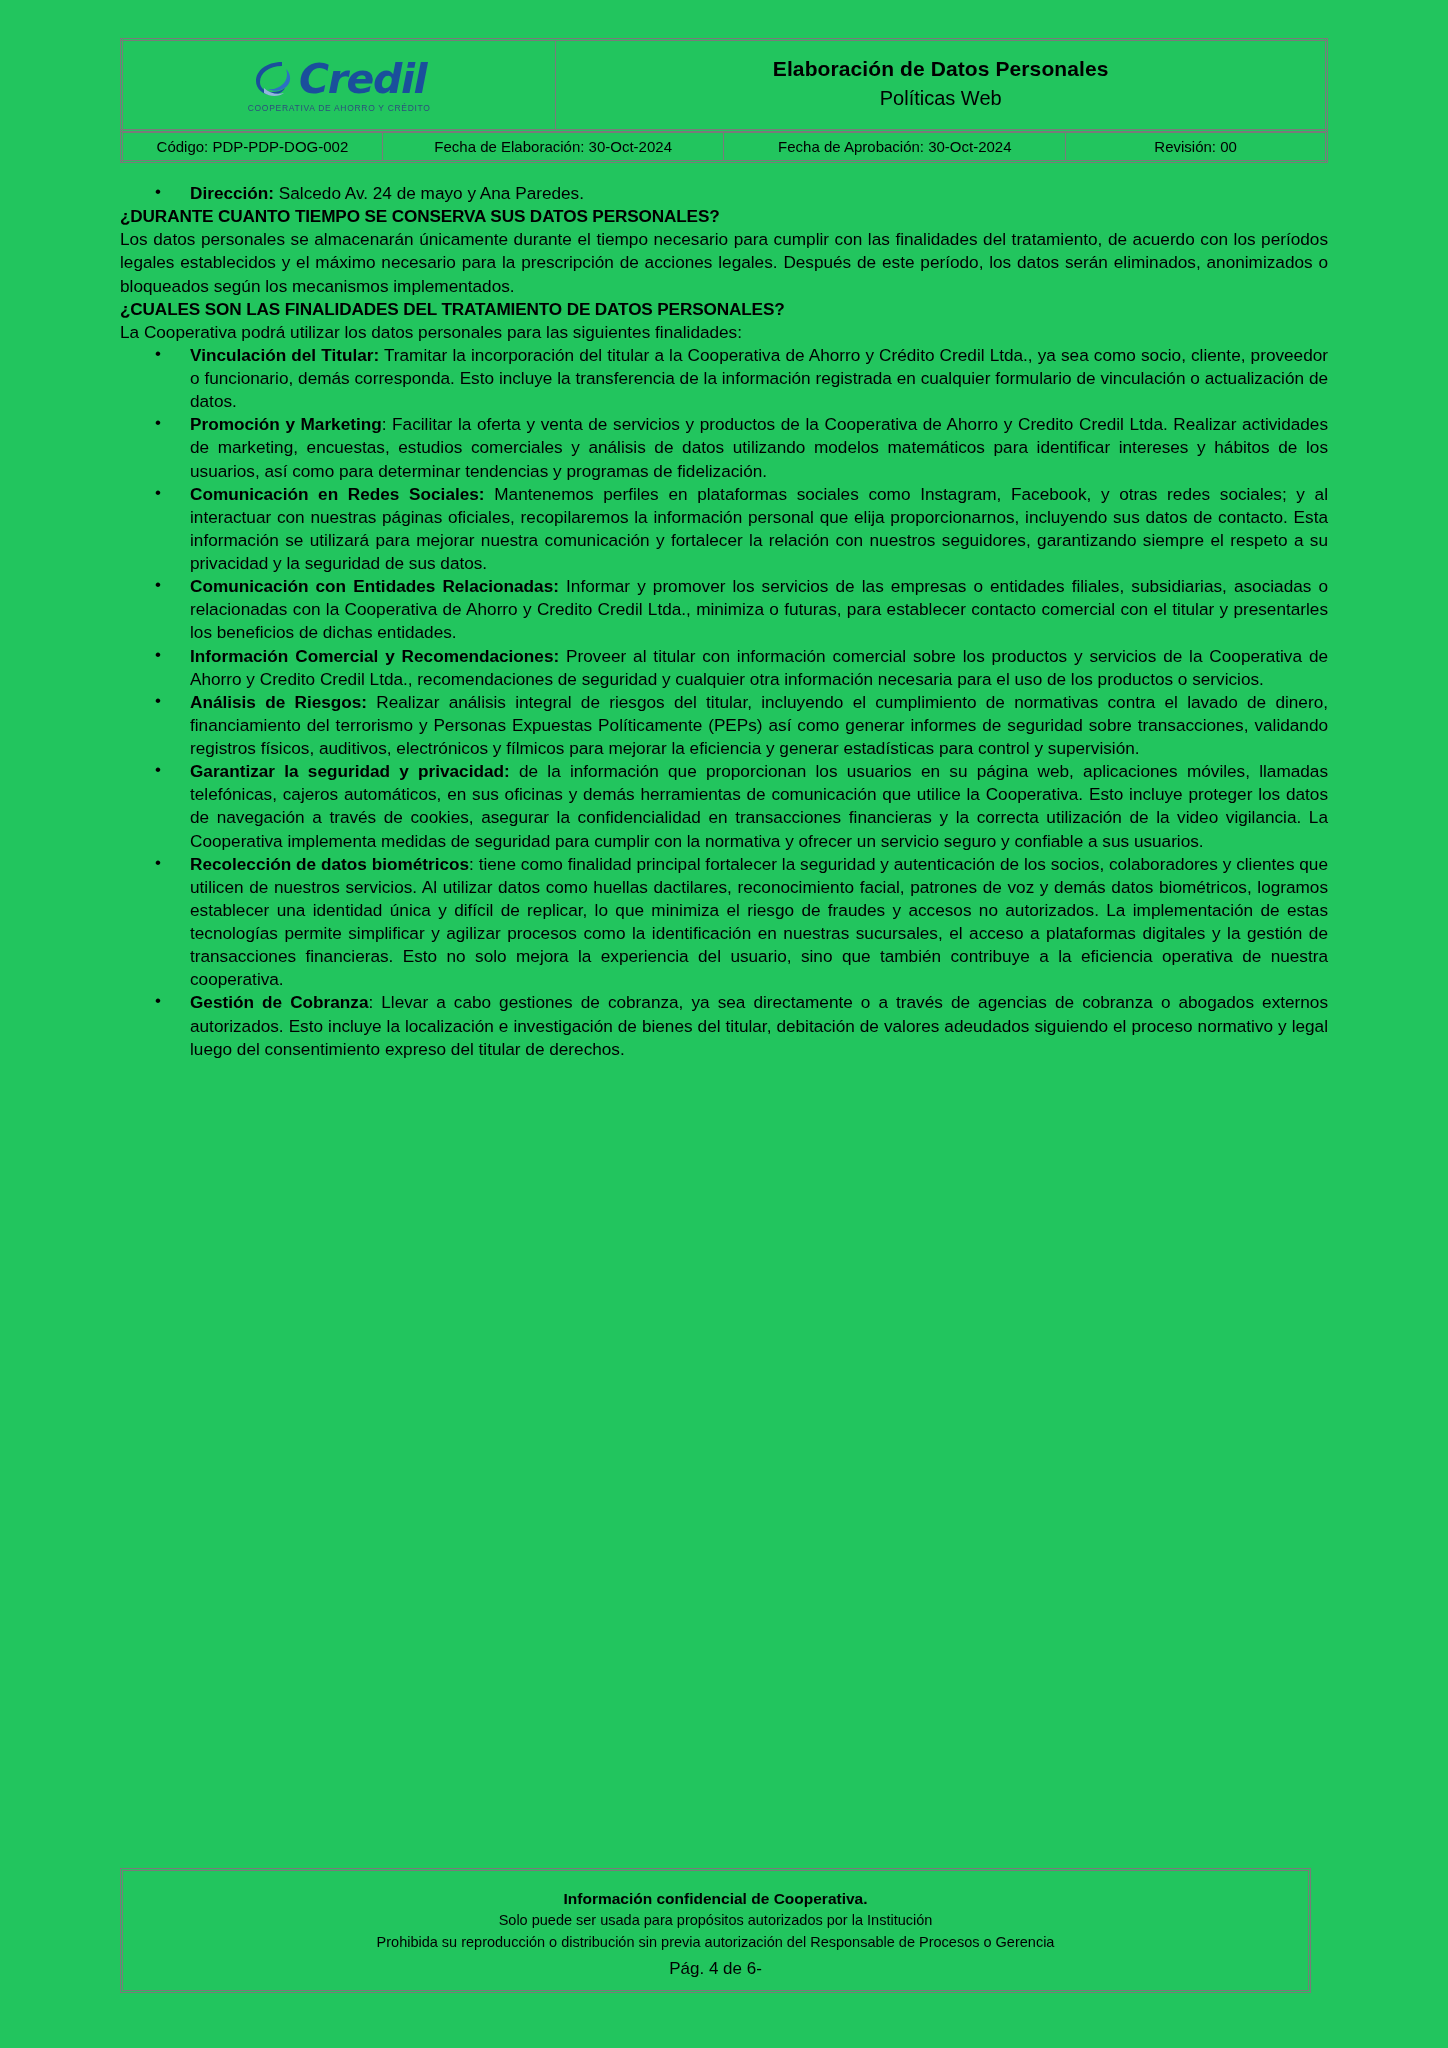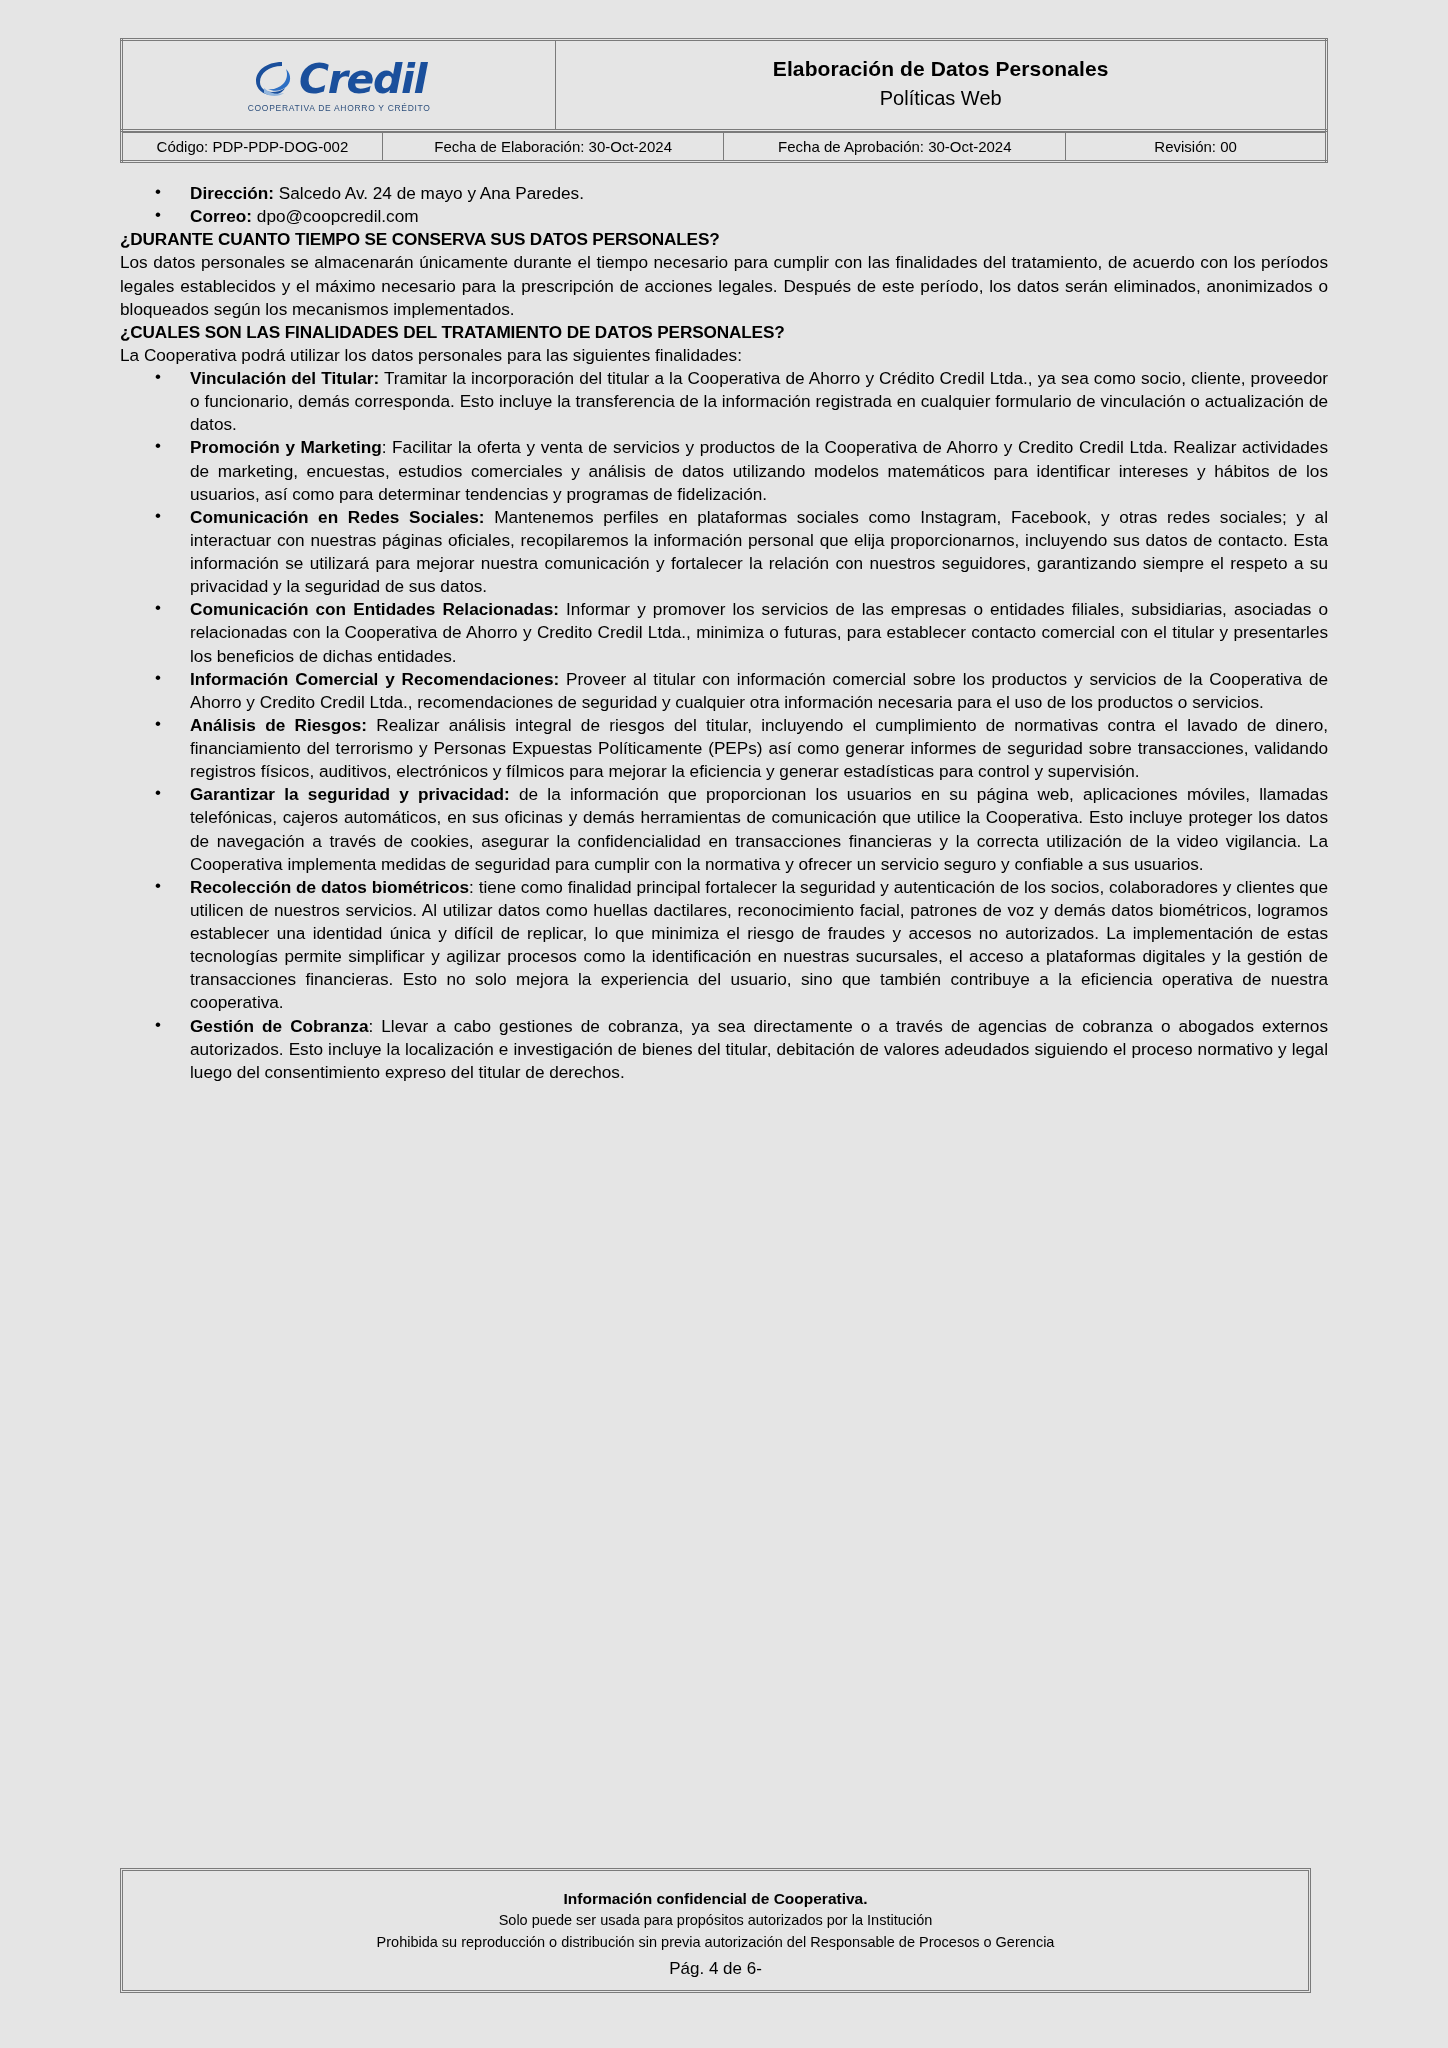--- a/index.html
+++ b/index.html
@@ -10,21 +10,21 @@
   }
   body {
     font-family: "Liberation Sans", sans-serif;
     color: #000000;
   }
   .page {
     position: relative;
     width: 1448px;
     height: 2048px;
     margin: 0 auto;
-    background: #e5e5e5;
+    background: #22c55e;
     box-sizing: border-box;
     padding: 38px 120px 0 120px;
     overflow: hidden;
   }
 
   
   .header-table {
     width: 100%;
     border-collapse: collapse;
     table-layout: fixed;
@@ -208,23 +208,20 @@
     </tr>
   </tbody>
     </table>
 
   <div class="body-area">
 
     <ul class="bullets addr">
       <li>
         <span class="b">Dirección:</span><span> Salcedo Av. 24 de mayo y Ana Paredes.</span>
       </li>
-      <li>
-        <span class="b">Correo:</span><span> dpo@coopcredil.com</span>
-      </li>
     </ul>
 
     <p class="heading">¿DURANTE CUANTO TIEMPO SE CONSERVA SUS DATOS PERSONALES?</p>
     <p class="para">Los datos personales se almacenarán únicamente durante el tiempo necesario para cumplir con las finalidades del tratamiento, de acuerdo con los períodos legales establecidos y el máximo necesario para la prescripción de acciones legales. Después de este período, los datos serán eliminados, anonimizados o bloqueados según los mecanismos implementados.</p>
 
     <p class="heading">¿CUALES SON LAS FINALIDADES DEL TRATAMIENTO DE DATOS PERSONALES?</p>
     <p class="para">La Cooperativa podrá utilizar los datos personales para las siguientes finalidades:</p>
 
     <ul class="bullets">
       <li><span class="b">Vinculación del Titular:</span><span> Tramitar la incorporación del titular a la Cooperativa de Ahorro y Crédito Credil Ltda., ya sea como socio, cliente, proveedor o funcionario, demás corresponda. Esto incluye la transferencia de la información registrada en cualquier formulario de vinculación o actualización de datos.</span></li>

